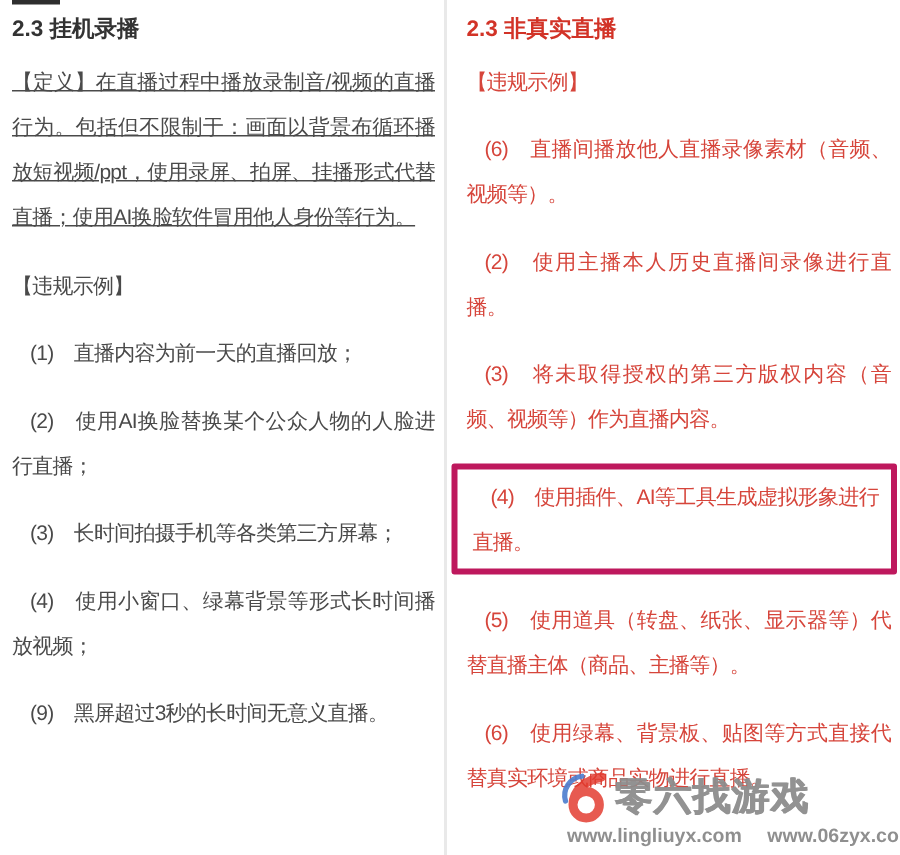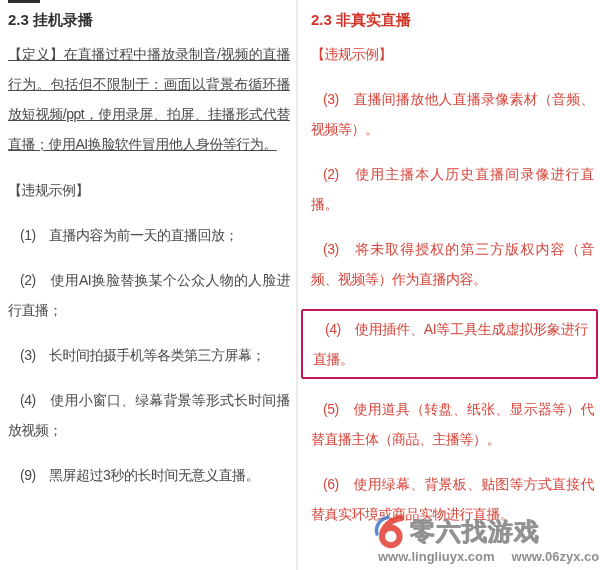--- a/index.html
+++ b/index.html
@@ -38,21 +38,21 @@
   }
   .col-left  h3.sec-title { color: #333333; }
   .col-right h3.sec-title { color: #d23327; }
 
   p { margin: 0 0 15px 0; }
   p.def { margin-bottom: 16px; text-decoration: underline; }
   p.heading { margin-bottom: 15px; }
   p.item { text-indent: 12px; }
 
   .highlight-box {
-    border: 2px solid #be185d;
+    border: 4px solid #be185d;
     border-radius: 2px;
     margin: 0 -4px 15px -10px;
     padding: 3px 8px 3px 10px;
   }
   .highlight-box p.item { margin: 0; }
 
   
   .watermark {
     position: absolute; left: 372px; top: 510px;
     z-index: 5; pointer-events: none;
@@ -87,21 +87,21 @@
     <p class="item">(3)　长时间拍摄手机等各类第三方屏幕；</p>
     <p class="item">(4)　使用小窗口、绿幕背景等形式长时间播放视频；</p>
     <p class="item">(9)　黑屏超过3秒的长时间无意义直播。</p>
   </div>
 
   <div class="divider"></div>
 
   <div class="col col-right">
     <h3 class="sec-title">2.3 非真实直播</h3>
     <p class="heading">【违规示例】</p>
-    <p class="item">(3)　直播间播放他人直播录像素材（音频、视频等）。</p>
+    <p class="item">(6)　直播间播放他人直播录像素材（音频、视频等）。</p>
     <p class="item">(2)　使用主播本人历史直播间录像进行直播。</p>
     <p class="item">(3)　将未取得授权的第三方版权内容（音频、视频等）作为直播内容。</p>
     <div class="highlight-box">
       <p class="item">(4)　使用插件、AI等工具生成虚拟形象进行直播。</p>
     </div>
     <p class="item">(5)　使用道具（转盘、纸张、显示器等）代替直播主体（商品、主播等）。</p>
     <p class="item">(6)　使用绿幕、背景板、贴图等方式直接代替真实环境或商品实物进行直播。</p>
   </div>
 
   <div class="watermark">

